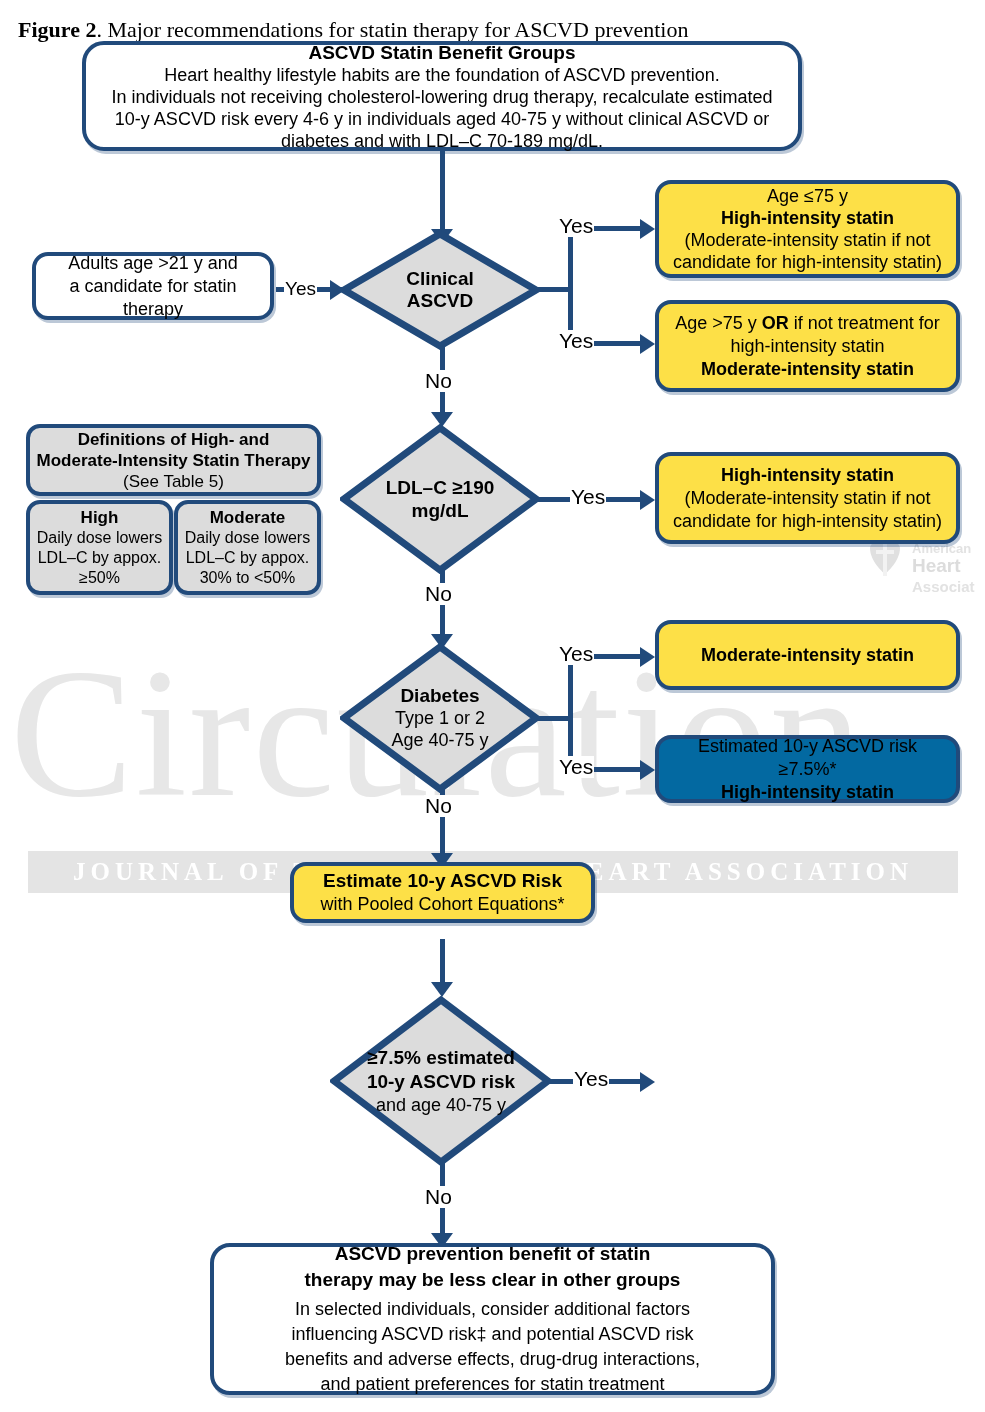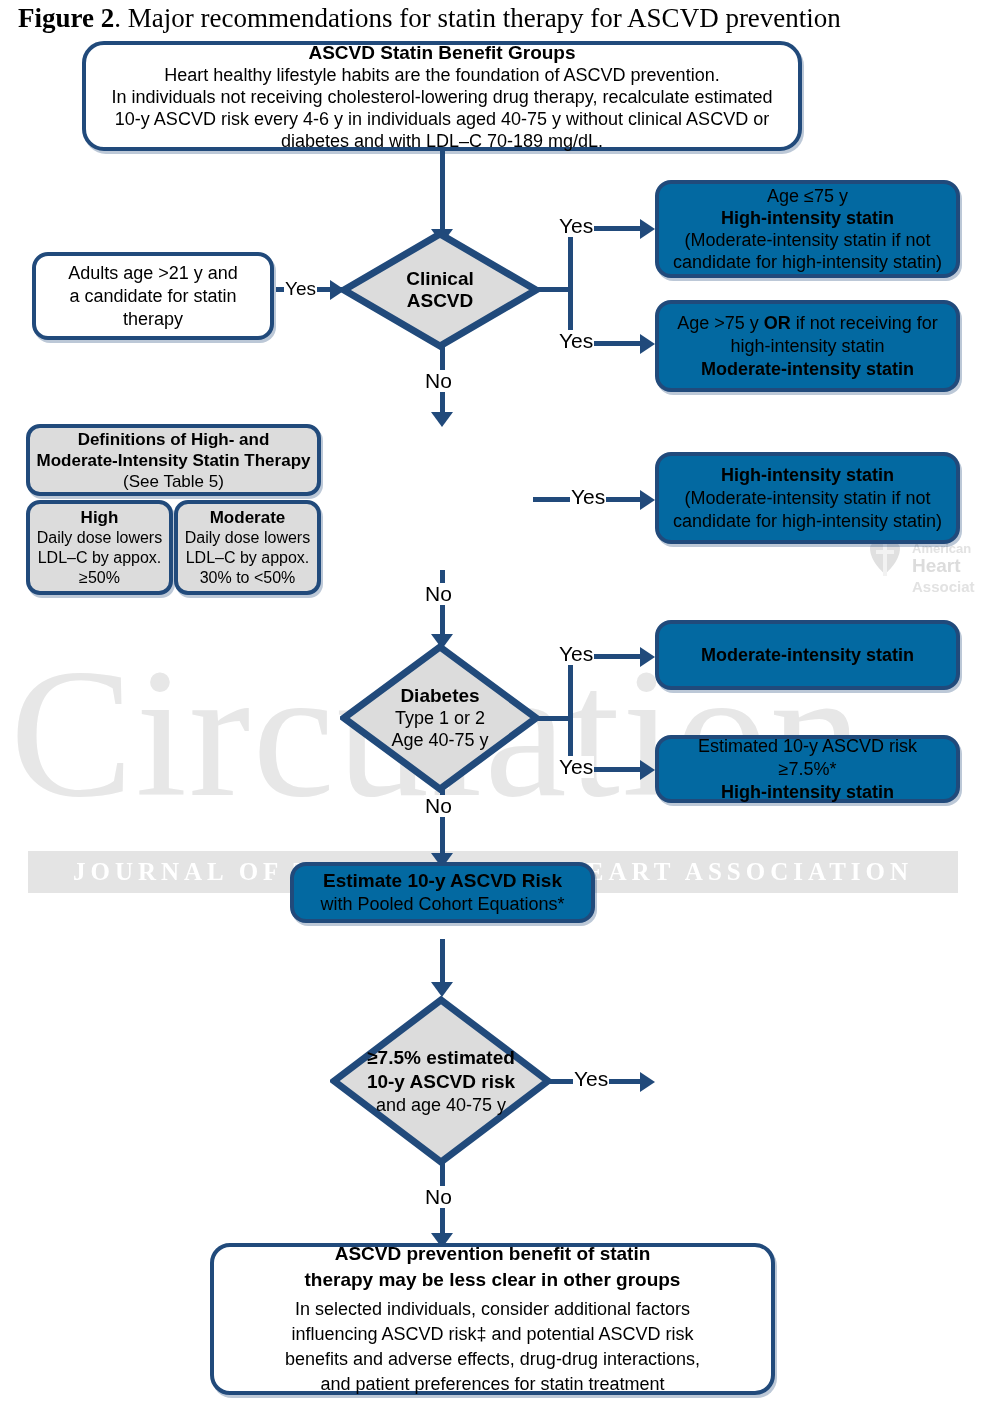--- a/index.html
+++ b/index.html
@@ -64,23 +64,23 @@
     width: 123px;
     height: 70px;
     user-select: none;
   }
   .wm-aha svg { display: block; }
 
   
   .caption {
     position: absolute;
     left: 18px;
-    top: 5px;
+    top: 17px;
     font-family: "Liberation Serif", serif;
-    font-size: 27px;
+    font-size: 22px;
     line-height: 26px;
     color: #000;
     white-space: nowrap;
   }
   .caption b { font-weight: bold; }
 
   
   .node {
     position: absolute;
     box-sizing: border-box;
@@ -88,21 +88,21 @@
     border-radius: 16px;
     display: flex;
     flex-direction: column;
     align-items: center;
     justify-content: center;
     text-align: center;
     padding: 4px 8px;
     box-shadow: 2px 3px 0 rgba(33,74,123,0.30);
   }
   .node.white  { background: #ffffff; }
-  .node.green  { background: #0369a1; }
+  .node.green  { background: #fde047; }
   .node.yellow { background: #0369a1; }
 
   .ln { display: block; width: 100%; }
   .b  { font-weight: bold; }
 
   
   .diamond {
     position: absolute;
   }
   .diamond svg {
@@ -206,21 +206,21 @@
     <span class="ln b" style="font-size:19px; line-height:23px;">ASCVD Statin Benefit Groups</span>
     <span class="ln" style="font-size:18px; line-height:22px;">Heart healthy lifestyle habits are the foundation of ASCVD prevention.</span>
     <span class="ln" style="font-size:18px; line-height:22px;">In individuals not receiving cholesterol-lowering drug therapy, recalculate estimated</span>
     <span class="ln" style="font-size:18px; line-height:22px;">10-y ASCVD risk every 4-6 y in individuals aged 40-75 y without clinical ASCVD or</span>
     <span class="ln" style="font-size:18px; line-height:22px;">diabetes and with LDL–C 70-189 mg/dL.</span>
   </div>
 
   <div class="conn" style="left:440px; top:151px; width:5px; height:82px;"></div>
   <div class="arrow-down" style="left:431px; top:229px;"></div>
 
-  <div class="node white" style="left:32px; top:252px; width:242px; height:88px;">
+  <div class="node white" style="left:32px; top:252px; width:242px; height:68px;">
     <span class="ln" style="font-size:18px; line-height:23px;">Adults age &gt;21 y and</span>
     <span class="ln" style="font-size:18px; line-height:23px;">a candidate for statin therapy</span>
   </div>
 
   <div class="conn" style="left:276px; top:287px; width:66px; height:5px;"></div>
   <div class="lbl" style="left:284px; top:278px; font-size:19px;">Yes</div>
   <div class="arrow-right" style="left:330px; top:280px;"></div>
 
   <div class="diamond" style="left:340px; top:230px; width:200px; height:120px;">
     <svg width="200" height="120" viewBox="0 0 200 120">
@@ -244,21 +244,21 @@
   <div class="arrow-right" style="left:640px; top:334px;"></div>
 
   <div class="node green" style="left:655px; top:180px; width:305px; height:98px;">
     <span class="ln" style="font-size:18px; line-height:22px;">Age ≤75 y</span>
     <span class="ln b" style="font-size:18px; line-height:22px;">High-intensity statin</span>
     <span class="ln" style="font-size:18px; line-height:22px;">(Moderate-intensity statin if not</span>
     <span class="ln" style="font-size:18px; line-height:22px;">candidate for high-intensity statin)</span>
   </div>
 
   <div class="node green" style="left:655px; top:300px; width:305px; height:92px;">
-    <span class="ln" style="font-size:18px; line-height:23px;"><span>Age &gt;75 y </span><span class="b">OR</span><span> if not receiving for</span></span>
+    <span class="ln" style="font-size:18px; line-height:23px;"><span>Age &gt;75 y </span><span class="b">OR</span><span> if not treatment for</span></span>
     <span class="ln" style="font-size:18px; line-height:23px;">high-intensity statin</span>
     <span class="ln b" style="font-size:18px; line-height:23px;">Moderate-intensity statin</span>
   </div>
 
   <div class="conn" style="left:440px; top:347px; width:5px; height:70px;"></div>
   <div class="lbl" style="left:424px; top:370px;">No</div>
   <div class="arrow-down" style="left:431px; top:412px;"></div>
 
   <div class="defs-head" style="left:26px; top:424px; width:295px; height:72px;">
     <span class="ln b" style="font-size:17px; line-height:21px;">Definitions of High- and</span>
@@ -271,20 +271,29 @@
     <span class="ln" style="font-size:16px; line-height:20px;">LDL–C by appox.</span>
     <span class="ln" style="font-size:16px; line-height:20px;">≥50%</span>
   </div>
   <div class="defs-cell" style="left:174px; top:500px; width:147px; height:95px;">
     <span class="ln b" style="font-size:17px; line-height:21px;">Moderate</span>
     <span class="ln" style="font-size:16px; line-height:20px;">Daily dose lowers</span>
     <span class="ln" style="font-size:16px; line-height:20px;">LDL–C by appox.</span>
     <span class="ln" style="font-size:16px; line-height:20px;">30% to &lt;50%</span>
   </div>
 
+  <div class="diamond" style="left:340px; top:424px; width:200px; height:150px;">
+    <svg width="200" height="150" viewBox="0 0 200 150">
+      <polygon points="100,4 196,75 100,146 4,75" fill="#dcdcdc" stroke="#214a7b" stroke-width="7"></polygon>
+    </svg>
+    <div class="dtext">
+      <span class="ln b" style="font-size:19px; line-height:23px;">LDL–C ≥190</span>
+      <span class="ln b" style="font-size:19px; line-height:23px;">mg/dL</span>
+    </div>
+  </div>
 
   <div class="conn" style="left:533px; top:497px; width:113px; height:5px;"></div>
   <div class="lbl" style="left:570px; top:486px;">Yes</div>
   <div class="arrow-right" style="left:640px; top:490px;"></div>
 
   <div class="node green" style="left:655px; top:452px; width:305px; height:92px;">
     <span class="ln b" style="font-size:18px; line-height:23px;">High-intensity statin</span>
     <span class="ln" style="font-size:18px; line-height:23px;">(Moderate-intensity statin if not</span>
     <span class="ln" style="font-size:18px; line-height:23px;">candidate for high-intensity statin)</span>
   </div>

